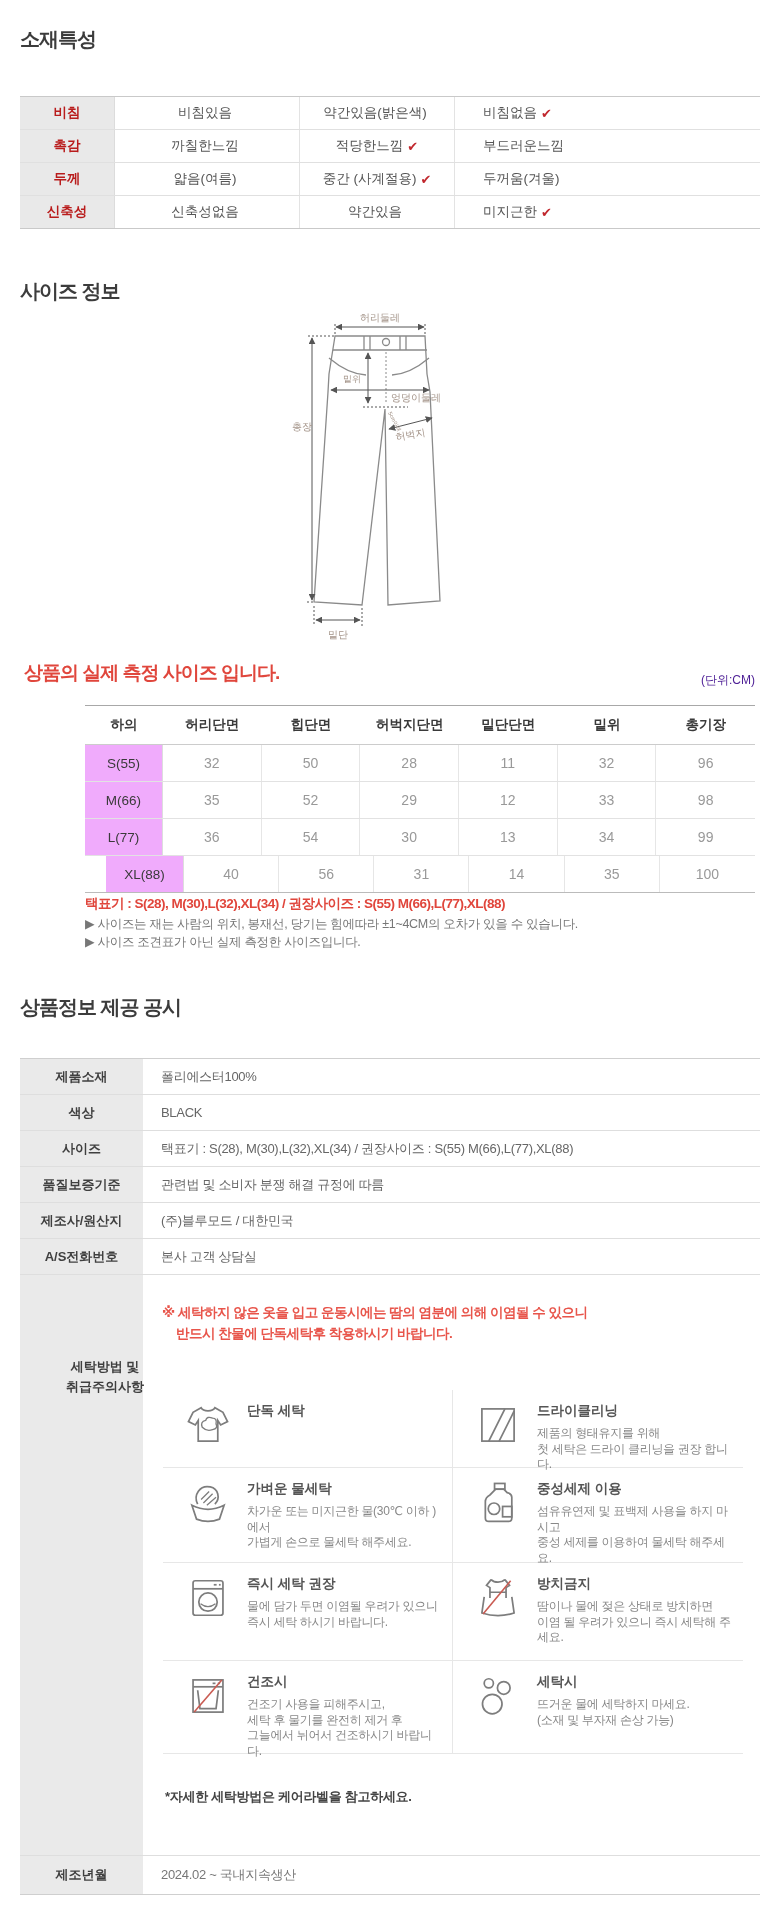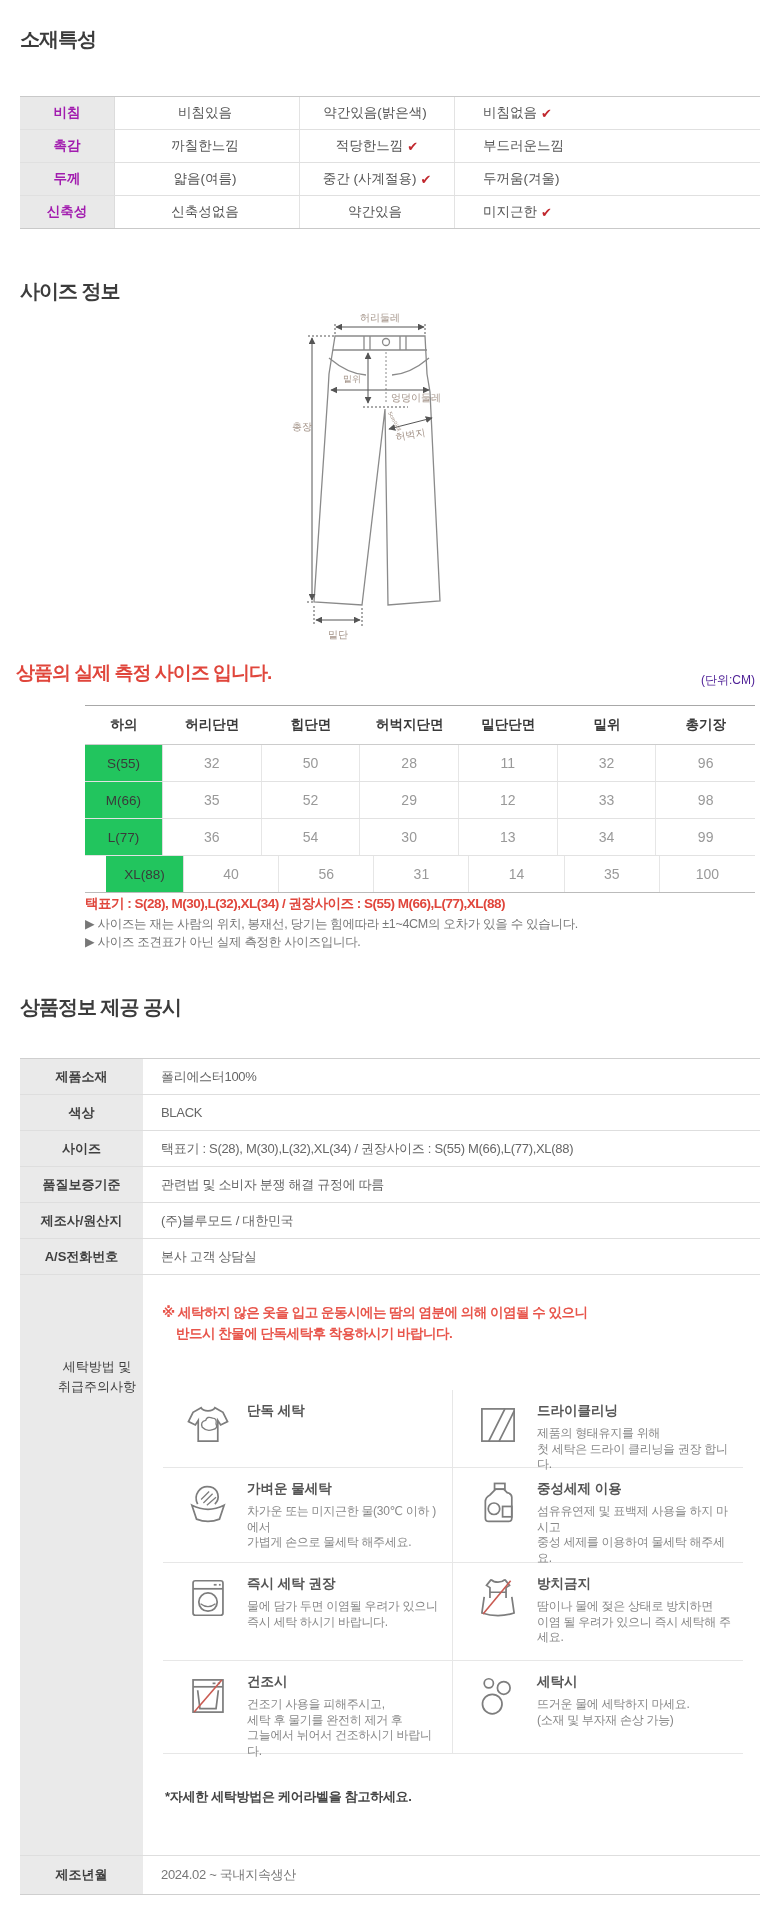--- a/index.html
+++ b/index.html
@@ -4,50 +4,50 @@
 <style>
   html,body{margin:0;padding:0;background:#fff;}
   body{font-family:"Liberation Sans","DejaVu Sans",sans-serif;color:#444;}
   .page{position:relative;width:780px;height:1905px;background:#fff;overflow:hidden;}
   .sec-title{position:absolute;left:20px;font-size:20px;font-weight:bold;color:#3c3c3c;letter-spacing:-1px;}
 
   
   .mat-table{position:absolute;left:20px;top:96px;width:740px;border-top:1px solid #c9c9c9;border-bottom:1px solid #c9c9c9;}
   .mat-row{display:grid;grid-template-columns:95px 185px 155px 1fr;height:32px;border-bottom:1px solid #e0e0e0;}
   .mat-row:last-child{border-bottom:none;}
-  .mat-label{background:#e9e9e9;display:flex;align-items:center;justify-content:center;font-weight:bold;font-size:13.5px;color:#a21caf;border-right:1px solid #dcdcdc;}
+  .mat-label{background:#e9e9e9;display:flex;align-items:center;justify-content:center;font-weight:bold;font-size:13.5px;color:#b91c1c;border-right:1px solid #dcdcdc;}
   .mat-cell{display:flex;align-items:center;justify-content:center;font-size:13.5px;color:#555;border-right:1px solid #e3e3e3;}
   .mat-cell:last-child{border-right:none;justify-content:flex-start;padding-left:28px;}
   .chk{color:#c1272d;font-weight:bold;margin-left:4px;font-size:13px;}
 
   
   .diagram{position:absolute;left:278px;top:312px;width:240px;height:330px;}
 
   
-  .measure-head{position:absolute;left:16px;top:660px;font-size:19px;font-weight:bold;color:#e0463c;letter-spacing:-1px;}
+  .measure-head{position:absolute;left:24px;top:660px;font-size:19px;font-weight:bold;color:#e0463c;letter-spacing:-1px;}
   .unit{position:absolute;right:25px;top:672px;font-size:12px;color:#4c1d95;}
   .size-table{position:absolute;left:85px;top:705px;width:670px;border-top:1px solid #a8a8a8;border-bottom:1px solid #bbb;}
   .size-hrow{display:grid;grid-template-columns:78px repeat(6,1fr);height:38px;border-bottom:1px solid #ccc;}
   .size-hcell{display:flex;align-items:center;justify-content:center;font-size:13.5px;font-weight:bold;color:#3a3a3a;}
   .size-row{display:grid;grid-template-columns:78px repeat(6,1fr);height:36px;border-bottom:1px solid #e2e2e2;}
   .size-row:last-child{border-bottom:none;padding-left:21px;}
-  .size-label{background:#22c55e;display:flex;align-items:center;justify-content:center;font-size:13.5px;color:#3a3a3a;border-right:1px solid #ddd;}
+  .size-label{background:#f0abfc;display:flex;align-items:center;justify-content:center;font-size:13.5px;color:#3a3a3a;border-right:1px solid #ddd;}
   .size-cell{display:flex;align-items:center;justify-content:center;font-size:14px;color:#999;border-right:1px solid #e6e6e6;}
   .size-cell:last-child{border-right:none;}
   .tag-note{position:absolute;left:85px;top:895px;font-size:13.5px;font-weight:bold;color:#e0463c;letter-spacing:-0.5px;}
   .sz-note{position:absolute;left:85px;font-size:12.5px;color:#777;letter-spacing:-0.3px;}
 
   
   .info-table{position:absolute;left:20px;top:1058px;width:740px;border-top:1px solid #cfcfcf;}
   .info-row{display:grid;grid-template-columns:123px 1fr;height:35px;border-bottom:1px solid #dedede;}
   .info-label{background:#eaeaea;display:flex;align-items:center;justify-content:center;font-size:13px;font-weight:bold;color:#3f3f3f;}
   .info-value{display:flex;align-items:center;padding-left:18px;font-size:13px;color:#666;letter-spacing:-0.3px;}
   .care-row{position:relative;height:580px;border-bottom:1px solid #dedede;}
   .care-label-bg{position:absolute;left:0;top:0;width:123px;height:100%;background:#eaeaea;}
-  .care-label{position:absolute;left:8px;top:82px;width:138px;text-align:center;font-size:13px;font-weight:normal;color:#3f3f3f;line-height:20px;}
+  .care-label{position:absolute;left:16px;top:82px;width:138px;text-align:center;font-size:13px;font-weight:bold;color:#3f3f3f;line-height:20px;}
   .care-warning{position:absolute;left:142px;top:27px;font-size:13.5px;font-weight:bold;color:#e8554b;line-height:21px;letter-spacing:-0.5px;}
   .care-grid{position:absolute;left:143px;top:115px;width:580px;display:grid;grid-template-columns:1fr 1fr;grid-template-rows:78px 95px 98px 92px;border-bottom:1px solid #e7e7e7;}
   .care-item{display:flex;align-items:flex-start;padding:10px 8px 0 22px;border-bottom:1px solid #e7e7e7;}
   .care-item:nth-child(odd){border-right:1px solid #e7e7e7;}
   .care-item:nth-child(7),.care-item:nth-child(8){border-bottom:none;}
   .care-icon{flex:0 0 46px;margin-right:16px;margin-top:2px;}
   .care-title{font-size:13.5px;font-weight:bold;color:#555;margin:2px 0 6px 0;}
   .care-desc{font-size:12px;color:#888;line-height:15.5px;white-space:pre-line;letter-spacing:-0.3px;}
   .care-foot{position:absolute;left:145px;top:513px;font-size:13px;font-weight:bold;color:#444;letter-spacing:-0.3px;}
   .mfg-row{display:grid;grid-template-columns:123px 1fr;height:38px;border-bottom:1px solid #cfcfcf;}

